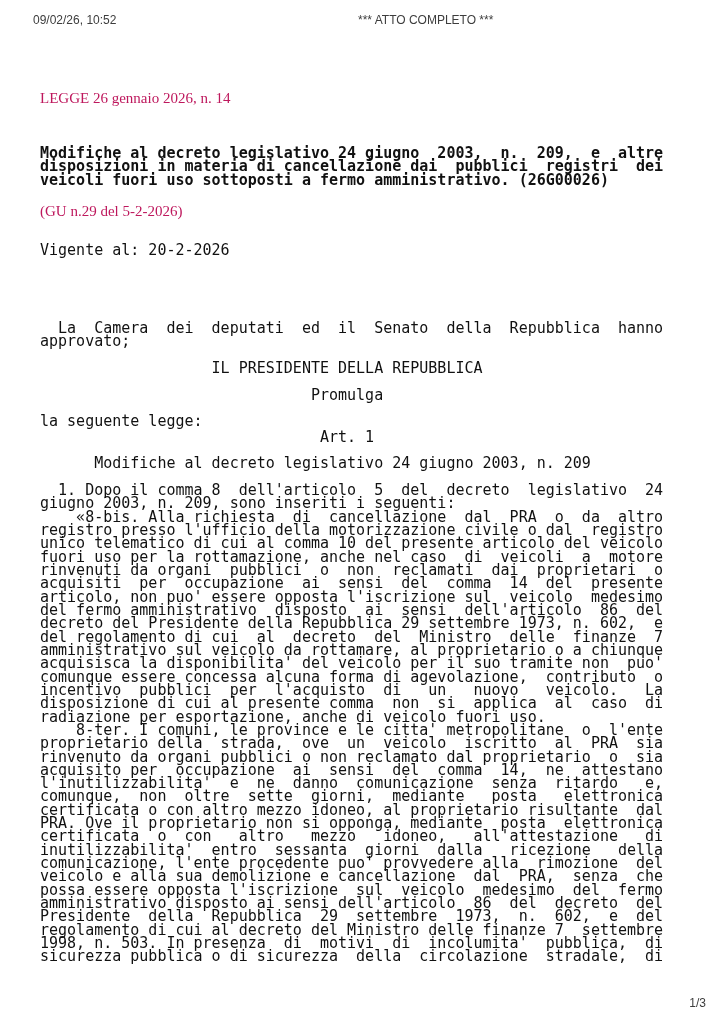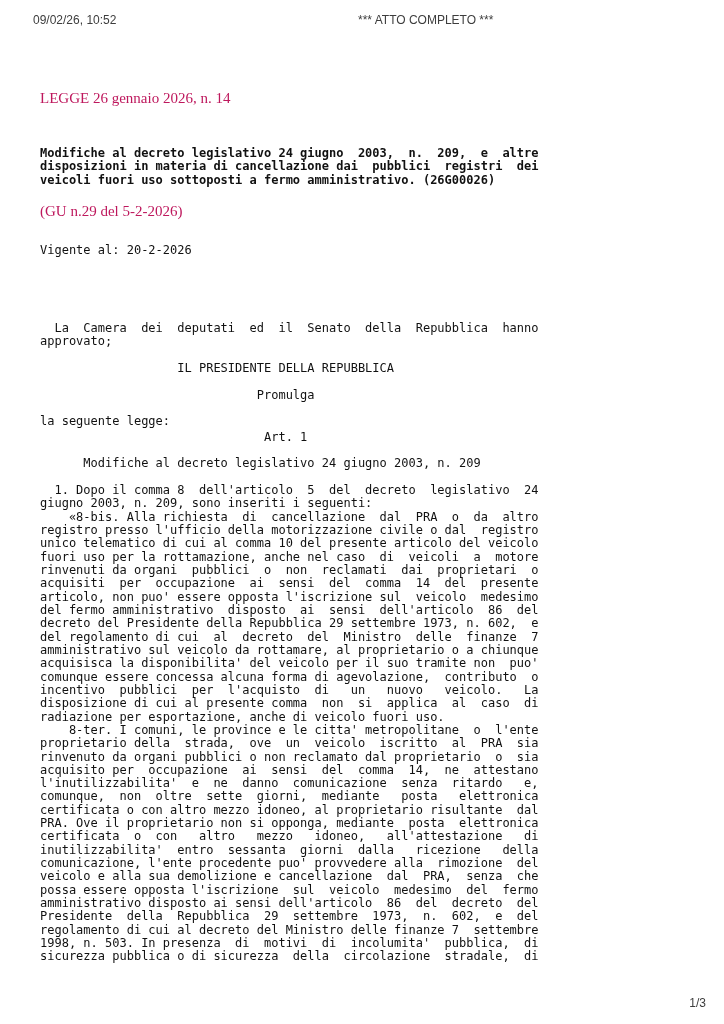--- a/index.html
+++ b/index.html
@@ -19,21 +19,21 @@
   .print-header .dt  { position: absolute; left: 33px; top: 0; }
   .print-header .ttl { position: absolute; left: 358px; top: 0; }
   .print-footer { position: absolute; top: 996px; left: 0; width: 724px; height: 14px; }
   .print-footer .url { position: absolute; left: 20px; top: 0; margin-top: 40px; }
   .print-footer .pg  { position: absolute; right: 18px; top: 0; }
 
   .serif { font-family: "Liberation Serif", serif; font-size: 15px; color: #be185d; }
   .law-title { position: absolute; left: 40px; top: 90px; font-weight: normal; }
   .gu-ref    { position: absolute; left: 40px; top: 203px; }
 
-  .mono { font-family: "DejaVu Sans Mono", monospace; font-size: 12px; line-height: 13.33px; color: #111; }
+  .mono { font-family: "DejaVu Sans Mono", monospace; font-size: 15px; line-height: 13.33px; color: #111; }
   .abstract { position: absolute; left: 40px; top: 147px; font-weight: bold; }
   .validity { position: absolute; left: 40px; top: 244px; }
   .law-body { position: absolute; left: 40px; top: 322px; width: 470px; }
   .line { white-space: pre; height: 13.33px; }
   .art-heading { white-space: pre; height: 13.33px; margin-top: 2px; }
 </style>
 </head>
 <body>
 
 <div class="page">

